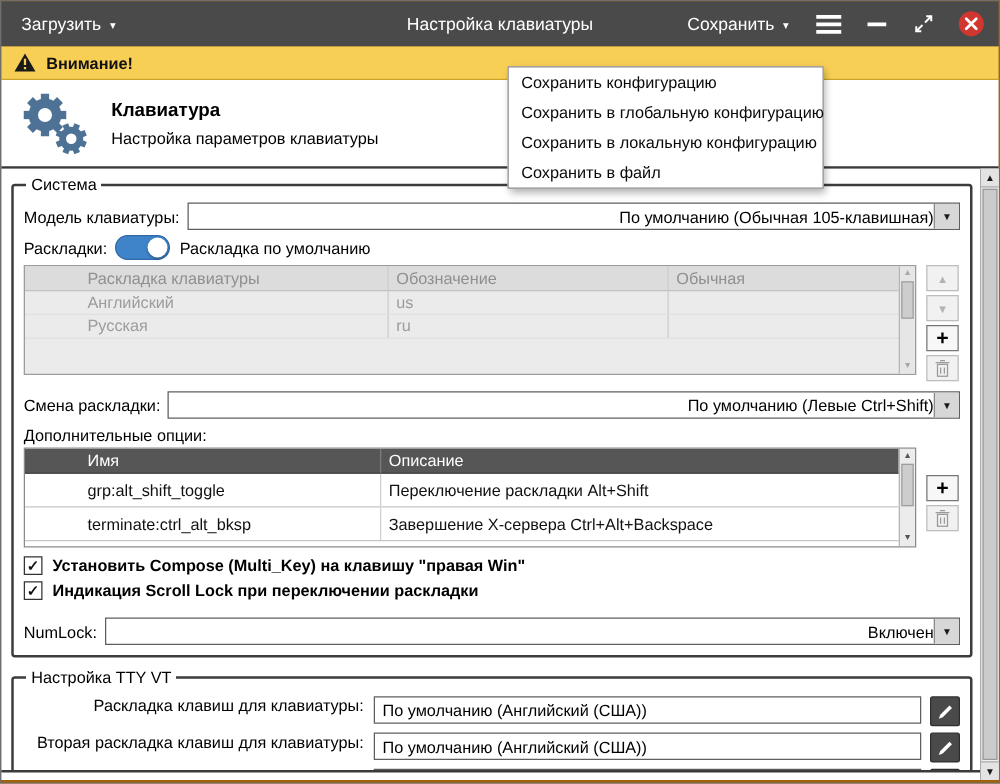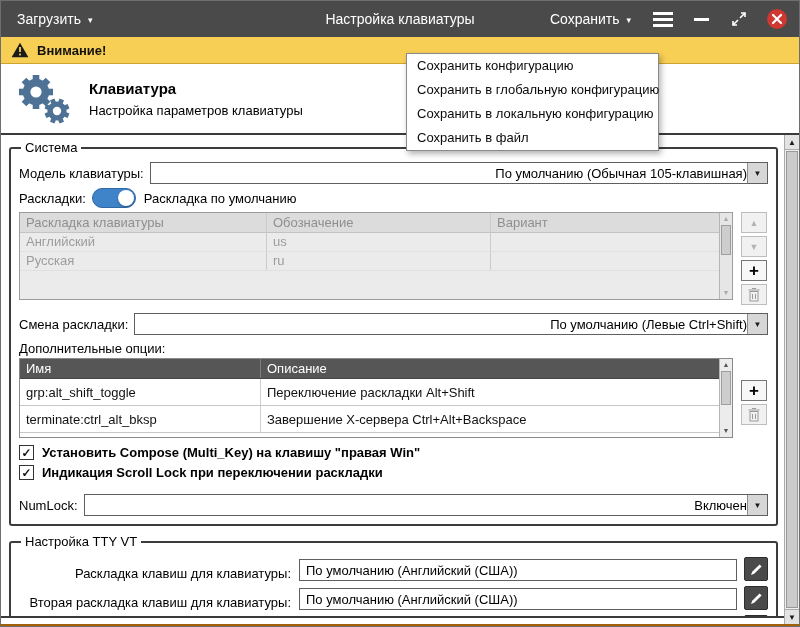--- a/index.html
+++ b/index.html
@@ -43,21 +43,21 @@
   .combo-arrow { width:20px; align-self:stretch; background:#d7d7d7; border-left:1px solid #8d8d8d; display:flex; align-items:center; justify-content:center; font-size:8px; color:#1a1a1a; }
   .toggle { width:44px; height:20px; border-radius:10px; background:#3f83c9; border:1px solid #2e68a5; position:relative; margin-right:8px; }
   .toggle .knob { position:absolute; top:1px; right:1px; width:16px; height:16px; border-radius:50%; background:#fff; box-shadow:0 1px 2px rgba(0,0,0,.35); }
 
   .table-wrap { display:flex; align-items:flex-start; margin-top:4px; }
   .btn-col { width:28px; margin-left:7px; display:flex; flex-direction:column; gap:3px; align-items:center; }
   .sq { width:26px; height:21px; background:#f1f1f1; border:1px solid #bdbdbd; display:flex; align-items:center; justify-content:center; font-size:9px; color:#b3b3b3; padding:0; }
   .sq.plus { border-color:#777; color:#000; font-size:17px; font-weight:bold; background:#f7f7f7; line-height:1; }
 
   .dtable { flex:1; position:relative; font-size:13px; overflow:hidden; }
-  .dtable .dt-head, .dtable .dt-row { margin-right:13px; }
+  .dtable .dt-head, .dtable .dt-row { margin-right:13px;padding-left:44px; }
   .grid3 { display:grid; grid-template-columns:246px 224px 1fr; }
   .grid2 { display:grid; grid-template-columns:240px 1fr; }
   .dt-head span, .dt-row span { padding:2px 6px; overflow:hidden; white-space:nowrap; }
   .dtable.dis { background:#ebebeb; border:1px solid #9c9c9c; height:88px; color:#9c9c9c; }
   .dis .dt-head { background:#dcdcdc; color:#8f8f8f; border-bottom:1px solid #c3c3c3; }
   .dis .dt-head span + span, .dis .dt-row span + span { border-left:1px solid #cbcbcb; }
   .dis .dt-row { border-bottom:1px solid #e0e0e0; }
   .dis .dt-row span { padding:1px 6px 2px; }
   .dtable.opts { border:1px solid #8a8a8a; height:80px; background:#fff; color:#111; }
   .opts .dt-head { background:#565656; color:#fff; border-bottom:1px solid #444; }
@@ -69,21 +69,21 @@
   .mini-sb { position:absolute; top:0; right:0; bottom:0; width:13px; background:#ececec; border-left:1px solid #b5b5b5; font-size:7px; text-align:center; color:#555; }
   .mini-sb .up { position:absolute; top:1px; left:0; right:0; height:10px; line-height:10px; }
   .mini-sb .dn { position:absolute; bottom:1px; left:0; right:0; height:10px; line-height:10px; }
   .mini-sb .thumb { position:absolute; top:12px; left:1px; right:1px; height:30px; background:#cdcdcd; border:1px solid #9e9e9e; }
   .dis .mini-sb { color:#a8a8a8; background:#e6e6e6; }
 
   .check-row { display:flex; align-items:center; gap:8px; margin-top:7px; font-size:13px; font-weight:bold; }
   .checkbox { width:15px; height:15px; border:1.5px solid #333; background:#fff; display:flex; align-items:center; justify-content:center; font-size:12px; font-weight:bold; color:#111; flex:0 0 auto; }
 
   .fs.tty { margin-top:8px; }
-  .tty-row { display:flex; align-items:flex-end; margin-top:5px; }
+  .tty-row { display:flex; align-items:flex-start; margin-top:5px; }
   .tty-lbl { width:272px; text-align:right; font-size:13px; margin-right:8px; white-space:nowrap; }
   .field { flex:1; height:22px; border:1px solid #5f5f5f; display:flex; align-items:center; padding-left:6px; font-size:13px; background:#fff; overflow:hidden; white-space:nowrap; }
   .pencil-btn { width:24px; height:24px; margin-left:7px; background:#4a4a4a; border:1px solid #2e2e2e; border-radius:2px; display:flex; align-items:center; justify-content:center; padding:0; }
 
   .v-scrollbar { position:absolute; top:0; right:0; bottom:0; width:15px; background:#efefef; border-left:1px solid #ababab; }
   .sb-arrow { position:absolute; top:0; left:0; right:0; height:15px; display:flex; align-items:center; justify-content:center; font-size:8px; color:#1a1a1a; background:#e3e3e3; border-bottom:1px solid #ababab; }
   .sb-arrow.bottom { top:auto; bottom:0; border-bottom:none; border-top:1px solid #ababab; }
   .sb-thumb { position:absolute; left:1px; right:1px; top:16px; bottom:16px; background:#cbcbcb; border:1px solid #999; }
 </style>
 </head>
@@ -194,21 +194,21 @@
               <div class="knob"></div>
             </div>
           <span class="lbl">Раскладка по умолчанию</span>
         </div>
 
         <div class="table-wrap">
           <div class="dtable dis">
             <div class="dt-head grid3">
               <span>Раскладка клавиатуры</span>
               <span>Обозначение</span>
-              <span>Вариант</span>
+              <span>Обычная</span>
             </div>
             <div class="dt-row grid3">
               <span>Английский</span>
               <span>us</span>
               <span></span>
             </div>
             <div class="dt-row grid3">
               <span>Русская</span>
               <span>ru</span>
               <span></span>

